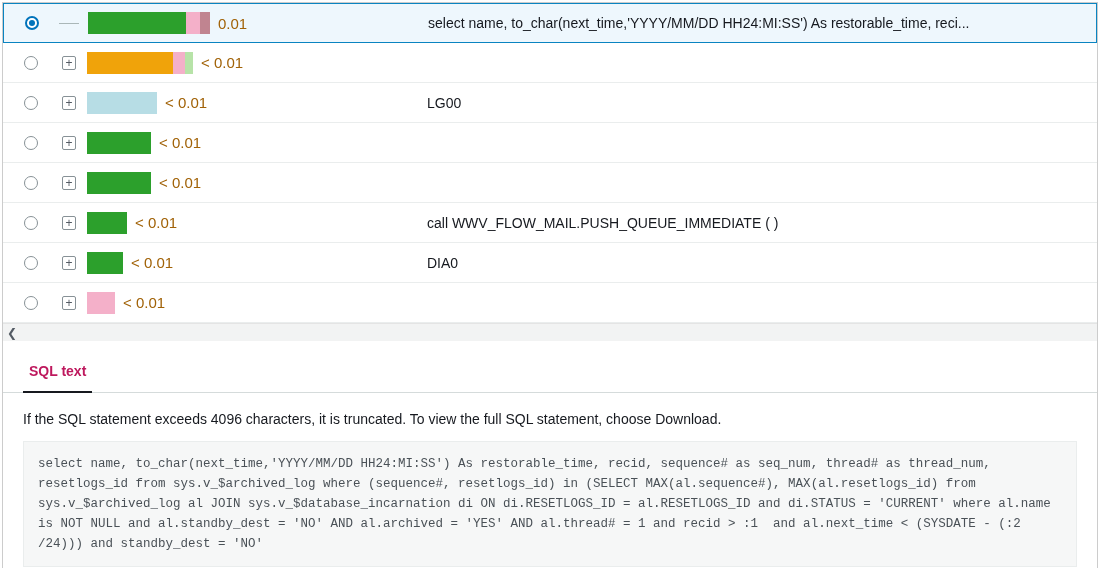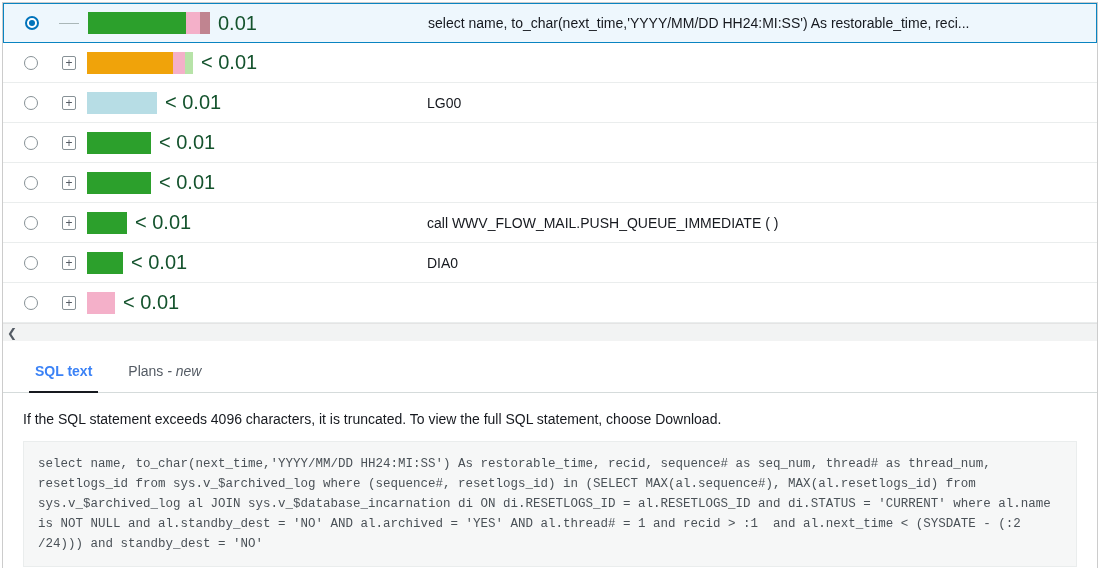--- a/index.html
+++ b/index.html
@@ -70,21 +70,21 @@
     border-top: 1px solid #aab7b8;
   }
   .bar-cell { width: 340px; display: flex; align-items: center; gap: 8px; }
   .bar {
     height: 22px;
     display: flex;
     align-items: stretch;
     min-width: 4px;
   }
   .seg { height: 100%; }
-  .metric { color: #14532d; font-size: 20px; }
+  .metric { color: #a16207; font-size: 15px; }
   .label-cell {
     flex: 1;
     overflow: hidden;
   }
   .label-span {
     border-bottom: 1px dashed #879196;
     padding-bottom: 1px;
     color: #16191f;
     cursor: pointer;
     white-space: nowrap;
@@ -105,24 +105,23 @@
     padding: 18px 20px 0 20px;
   }
   .tab {
     padding: 4px 6px 12px 6px;
     color: #545b64;
     cursor: pointer;
     font-size: 14px;
     border-bottom: 2px solid transparent;
   }
   .tab.active {
-    color: #3b82f6;
+    color: #be185d;
     font-weight: 700;
     border-bottom: 2px solid #16191f;
-    margin-left: 6px;
   }
   .tab .new { font-style: italic; font-weight: 400; }
   .divider { border-bottom: 1px solid #d5dbdb; margin-top:-1px;}
   .notice {
     padding: 18px 20px 14px 20px;
     font-size: 14px;
   }
   .notice b { font-weight: 400; }
   .sql-box {
     margin: 0 20px 12px 20px;
@@ -264,23 +263,20 @@
         </div>
       </div>
     </div>
 
   <div class="scroll-strip">
     <span class="chev">❮</span>
   </div>
 
   <div class="tabs">
     <div class="tab active">SQL text</div>
-    <div class="tab">
-      <span>Plans</span><span class="new"> - new</span>
-    </div>
   </div>
   <div class="divider"></div>
 
   <div class="notice">
     <span>If the SQL statement exceeds 4096 characters, it is truncated. To view the full SQL statement, choose </span><b>Download</b><span>.</span>
   </div>
 
   <div class="sql-box">select name, to_char(next_time,'YYYY/MM/DD HH24:MI:SS') As restorable_time, recid, sequence# as seq_num, thread# as thread_num, resetlogs_id from sys.v_$archived_log where (sequence#, resetlogs_id) in (SELECT MAX(al.sequence#), MAX(al.resetlogs_id) from sys.v_$archived_log al JOIN sys.v_$database_incarnation di ON di.RESETLOGS_ID = al.RESETLOGS_ID and di.STATUS = 'CURRENT' where al.name is NOT NULL and al.standby_dest = 'NO' AND al.archived = 'YES' AND al.thread# = 1 and recid &gt; :1  and al.next_time &lt; (SYSDATE - (:2 /24))) and standby_dest = 'NO'</div>
 
 </div>

